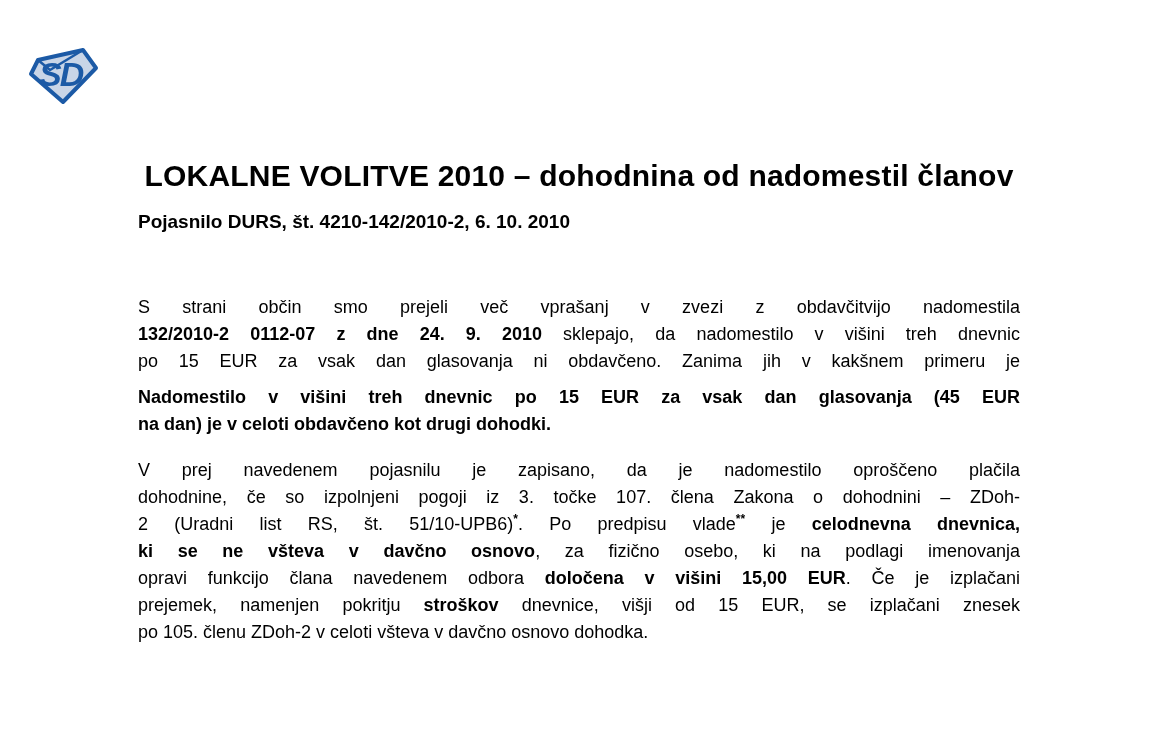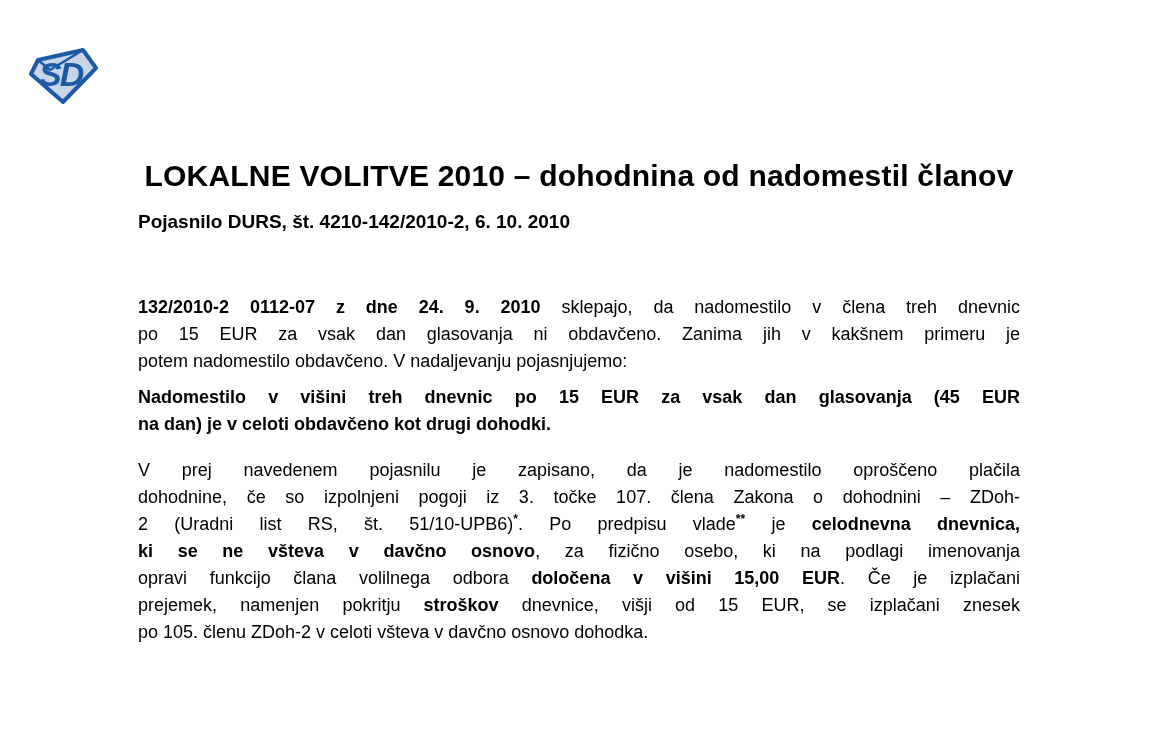--- a/index.html
+++ b/index.html
@@ -83,34 +83,34 @@
 
   <div class="content">
 
     <div class="title">
       <div>LOKALNE VOLITVE 2010 – dohodnina od nadomestil članov</div>
     </div>
 
     <div class="subtitle">Pojasnilo DURS, št. 4210-142/2010-2, 6. 10. 2010</div>
 
     <div class="para p1">
-      <div class="line jl"><span class="b">132/2010-2 0112-07 z dne 24. 9. 2010</span><span> sklepajo, da nadomestilo v člena treh dnevnic</span></div>
+      <div class="line jl"><span>S strani občin smo prejeli več vprašanj v zvezi z obdavčitvijo nadomestila</span></div>
+      <div class="line jl"><span class="b">132/2010-2 0112-07 z dne 24. 9. 2010</span><span> sklepajo, da nadomestilo v višini treh dnevnic</span></div>
       <div class="line jl"><span>po 15 EUR za vsak dan glasovanja ni obdavčeno. Zanima jih v kakšnem primeru je</span></div>
-      <div class="line last"><span>potem nadomestilo obdavčeno. V nadaljevanju pojasnjujemo:</span></div>
     </div>
 
     <div class="para p2">
       <div class="line jl"><span>Nadomestilo v višini treh dnevnic po 15 EUR za vsak dan glasovanja (45 EUR</span></div>
       <div class="line last"><span>na dan) je v celoti obdavčeno kot drugi dohodki.</span></div>
     </div>
 
     <div class="para p3">
       <div class="line jl"><span>V prej navedenem pojasnilu je zapisano, da je nadomestilo oproščeno plačila</span></div>
       <div class="line jl"><span>dohodnine, če so izpolnjeni pogoji iz 3. točke 107. člena Zakona o dohodnini – ZDoh-</span></div>
       <div class="line jl"><span>2 (Uradni list RS, št. 51/10-UPB6)</span><span class="sup">*</span><span>. Po predpisu vlade</span><span class="sup">**</span><span> je </span><span class="b">celodnevna dnevnica,</span></div>
       <div class="line jl"><span class="b">ki se ne všteva v davčno osnovo</span><span>, za fizično osebo, ki na podlagi imenovanja</span></div>
-      <div class="line jl"><span>opravi funkcijo člana volilnega odbora </span><span class="b">določena v višini 15,00 EUR</span><span>. Če je izplačani</span></div>
+      <div class="line jl"><span>opravi funkcijo člana navedenem odbora </span><span class="b">določena v višini 15,00 EUR</span><span>. Če je izplačani</span></div>
       <div class="line jl"><span>prejemek, namenjen pokritju </span><span class="b">stroškov</span><span> dnevnice, višji od 15 EUR, se izplačani znesek</span></div>
       <div class="line last"><span>po 105. členu ZDoh-2 v celoti všteva v davčno osnovo dohodka.</span></div>
     </div>
 
   </div>
 </div>
 
 </body></html>

